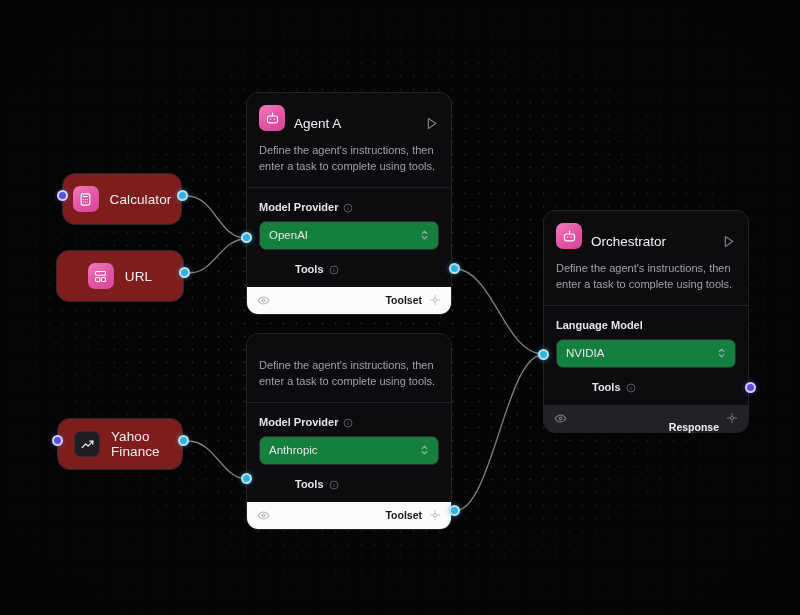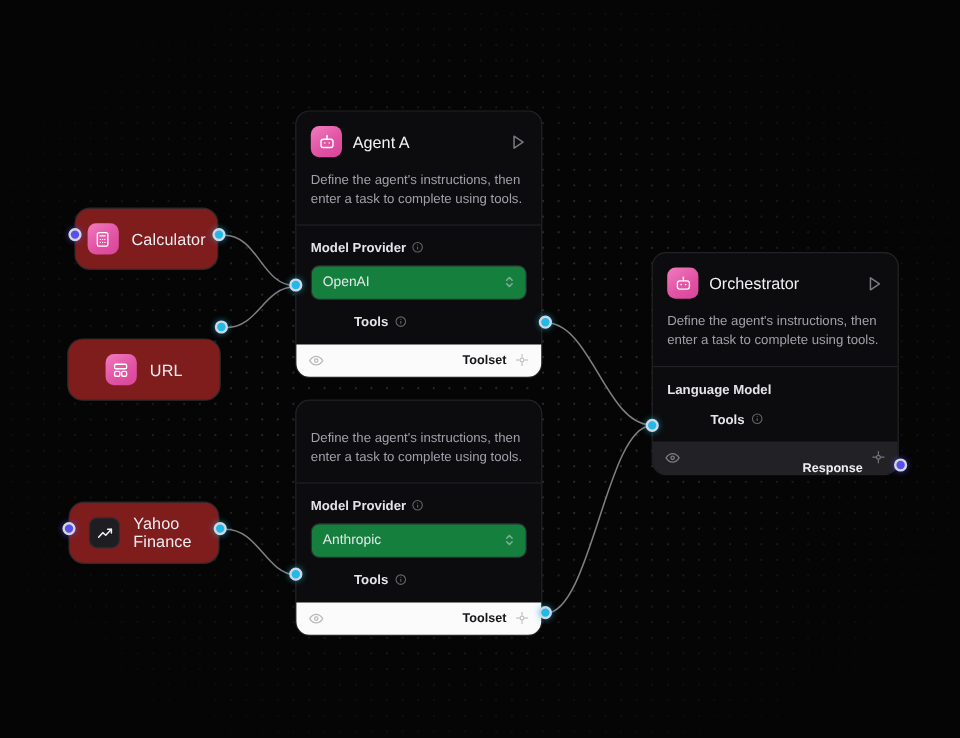--- a/index.html
+++ b/index.html
@@ -48,30 +48,30 @@
     width: 26px; height: 26px; border-radius: 7px;
     display: flex; align-items: center; justify-content: center;
     flex: 0 0 auto;
   }
   .icon-pink { background: linear-gradient(145deg,#f07cc0 0%,#e254a4 55%,#d9449a 100%); }
   .icon-dark { background: #1e1e22; border: 1px solid #2e2e34; }
 
   
   .agent-node { width: 206px; }
   .n-head { padding: 12px 12px 0 12px; }
-  .n-title-row { display: flex; align-items: center; gap: 9px; }
+  .n-title-row { display: flex; align-items: flex-end; gap: 9px; }
   .n-title { font-size: 13.5px; font-weight: 500; color: #f2f2f6; flex: 1; }
   .play { width: 15px; height: 15px; flex: 0 0 auto; opacity: .55; }
   .n-desc {
     margin-top: 11px; padding-bottom: 12px;
     font-size: 11px; line-height: 1.48; color: #a0a0aa;
   }
   .n-divider { height: 1px; background: #212126; }
   .n-body { padding: 13px 12px 0 12px; }
-  .field-label-row { display: flex; align-items: flex-start; gap: 5px; }
+  .field-label-row { display: flex; align-items: flex-end; gap: 5px; }
   .field-label { font-size: 11px; font-weight: 600; color: #e4e4ea; }
   .info-i { width: 10px; height: 10px; opacity: .5; flex: 0 0 auto; }
   .select {
     margin-top: 8px;
     height: 29px;
     border: 1px solid #2c2c32;
     border-radius: 7px;
     background: #15803d;
     display: flex; align-items: center;
     padding: 0 9px;
@@ -137,21 +137,21 @@
         <circle cx="9" cy="16" r="0.9" fill="#fff" stroke="none"></circle>
         <circle cx="12" cy="16" r="0.9" fill="#fff" stroke="none"></circle>
         <circle cx="15" cy="16" r="0.9" fill="#fff" stroke="none"></circle>
       </svg>
     </div>
     <div class="tool-label">Calculator</div>
   </div>
   <div class="port port-purple" style="left:57px; top:190px;"></div>
   <div class="port port-cyan" style="left:177px; top:190px;"></div>
 
-  <div class="node tool-node" style="left:56px; top:250px; width:128px;margin-top:32px;">
+  <div class="node tool-node" style="left:56px; top:250px; width:128px;">
     <div class="icon-sq icon-pink">
       <svg width="15" height="15" viewBox="0 0 24 24" fill="none" stroke="#ffffff" stroke-width="1.8">
         <rect x="4" y="4" width="16" height="6" rx="1.6"></rect>
         <rect x="4" y="13.5" width="7" height="6.5" rx="1.6"></rect>
         <rect x="13.5" y="13.5" width="6.5" height="6.5" rx="1.6"></rect>
       </svg>
     </div>
     <div class="tool-label">URL</div>
   </div>
   <div class="port port-cyan" style="left:179px; top:267px;"></div>
@@ -298,20 +298,27 @@
           <polygon points="7,4 19,12 7,20"></polygon>
         </svg>
       </div>
       <div class="n-desc">Define the agent's instructions, then enter a task to complete using tools.</div>
     </div>
     <div class="n-divider"></div>
     <div class="n-body">
       <div class="field-label-row">
         <div class="field-label">Language Model</div>
       </div>
+      <div class="select">
+        <span>NVIDIA</span>
+        <svg class="chev" viewBox="0 0 12 18" fill="none" stroke="#c9c9d2" stroke-width="1.7" stroke-linecap="round" stroke-linejoin="round">
+          <polyline points="3,7 6,4 9,7"></polyline>
+            <polyline points="3,11 6,14 9,11"></polyline>
+        </svg>
+      </div>
       <div class="tools-row field-label-row">
         <div class="field-label">Tools</div>
         <svg class="info-i" viewBox="0 0 24 24" fill="none" stroke="#b9b9c2" stroke-width="2.2">
           <circle cx="12" cy="12" r="9.5"></circle>
             <line x1="12" y1="11" x2="12" y2="16.5"></line>
             <circle cx="12" cy="7.5" r="1.1" fill="#b9b9c2" stroke="none"></circle>
         </svg>
       </div>
     </div>
     <div class="n-foot foot-dark">

